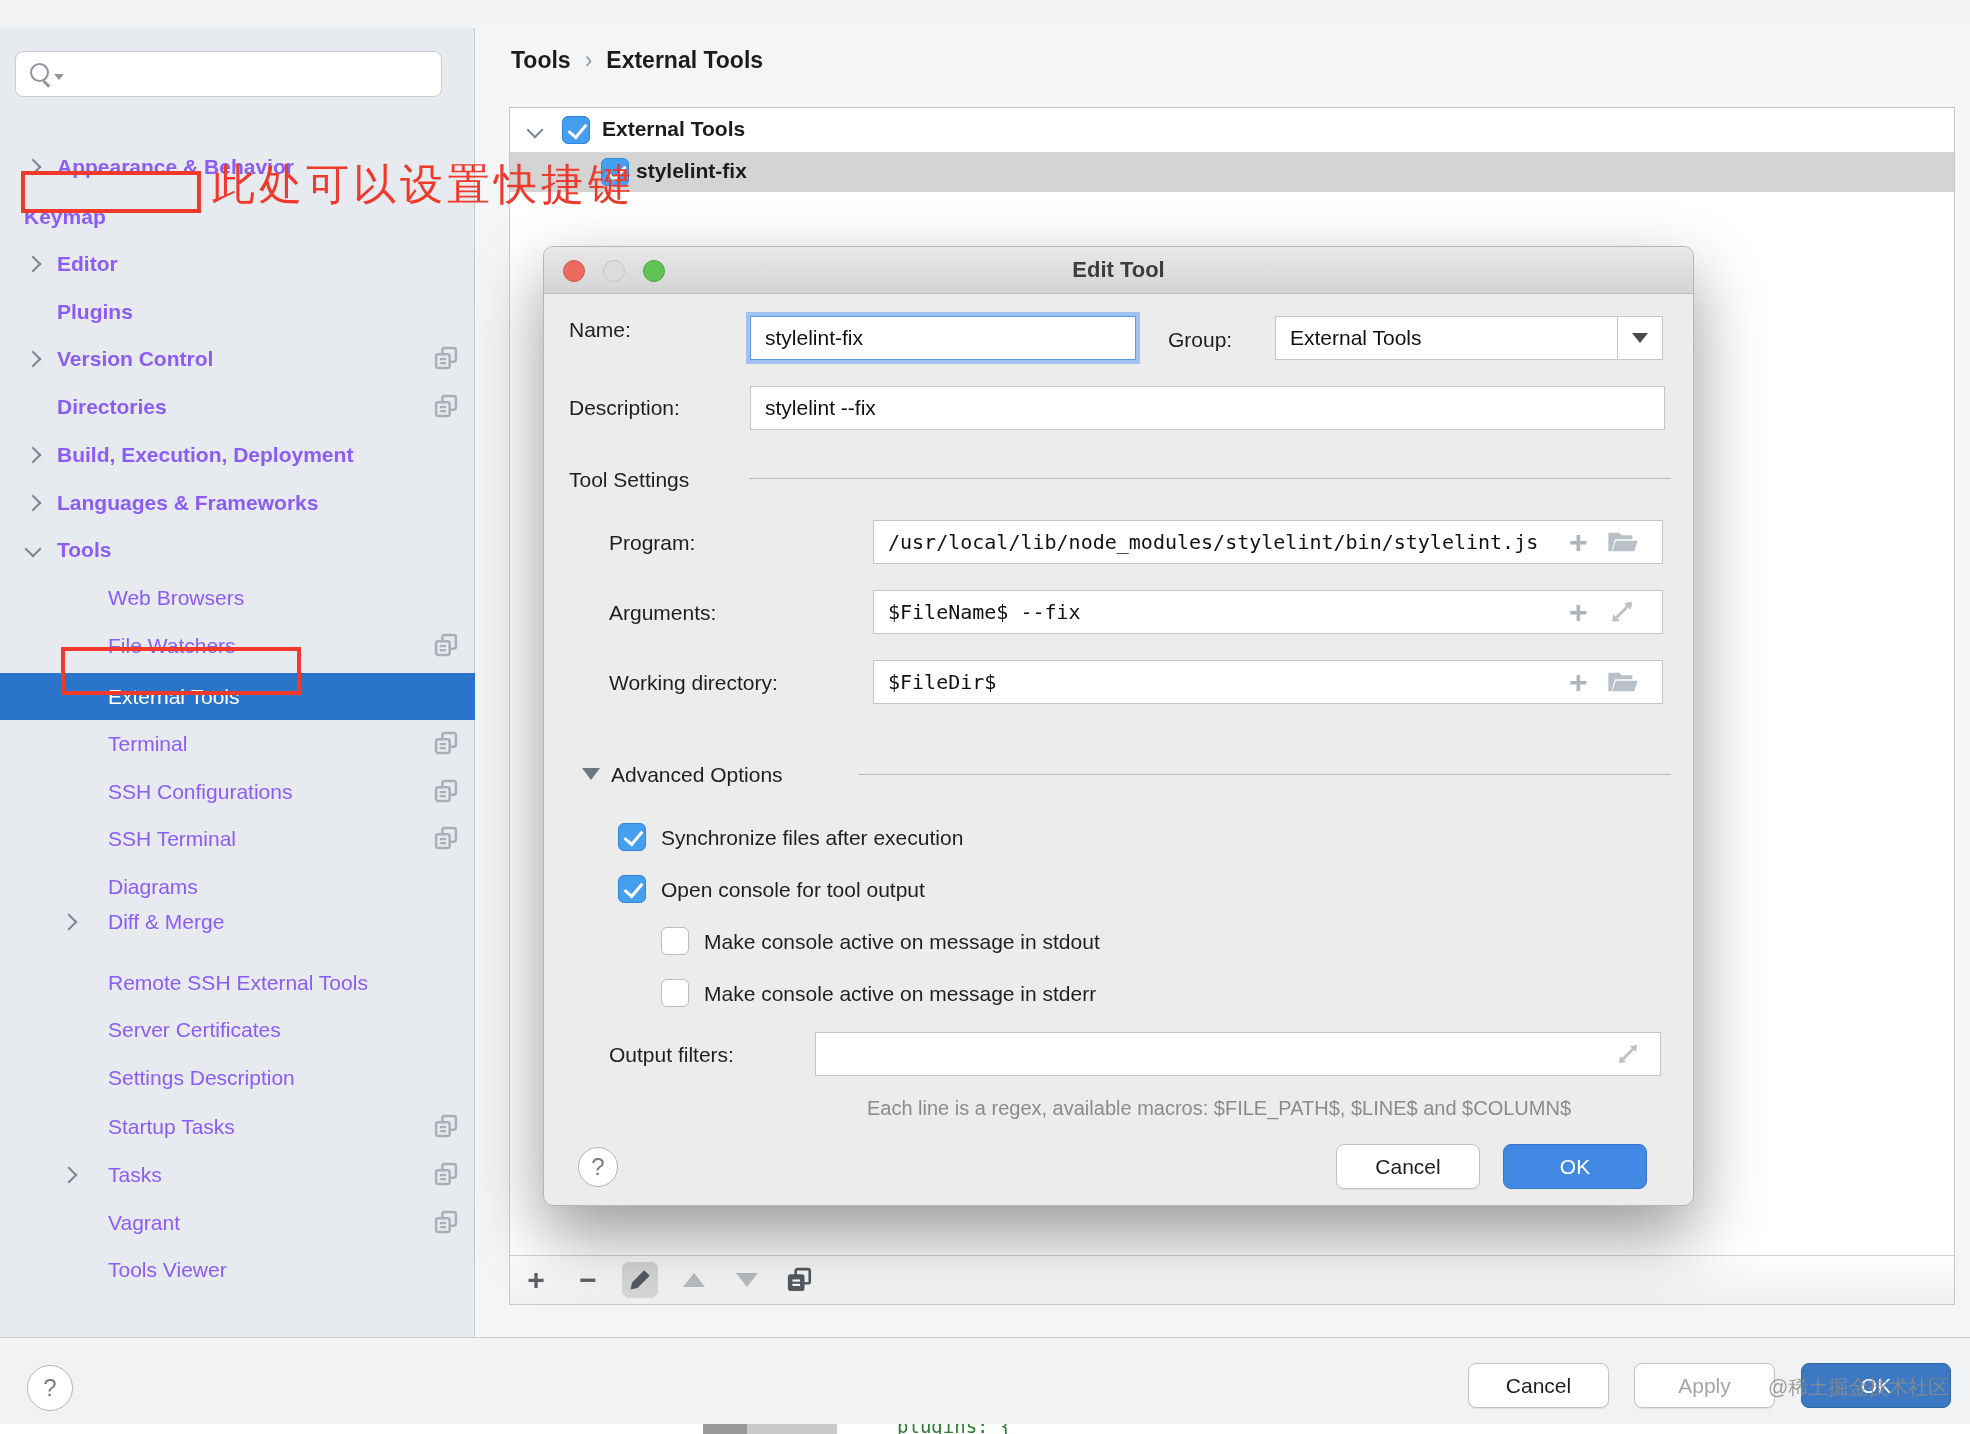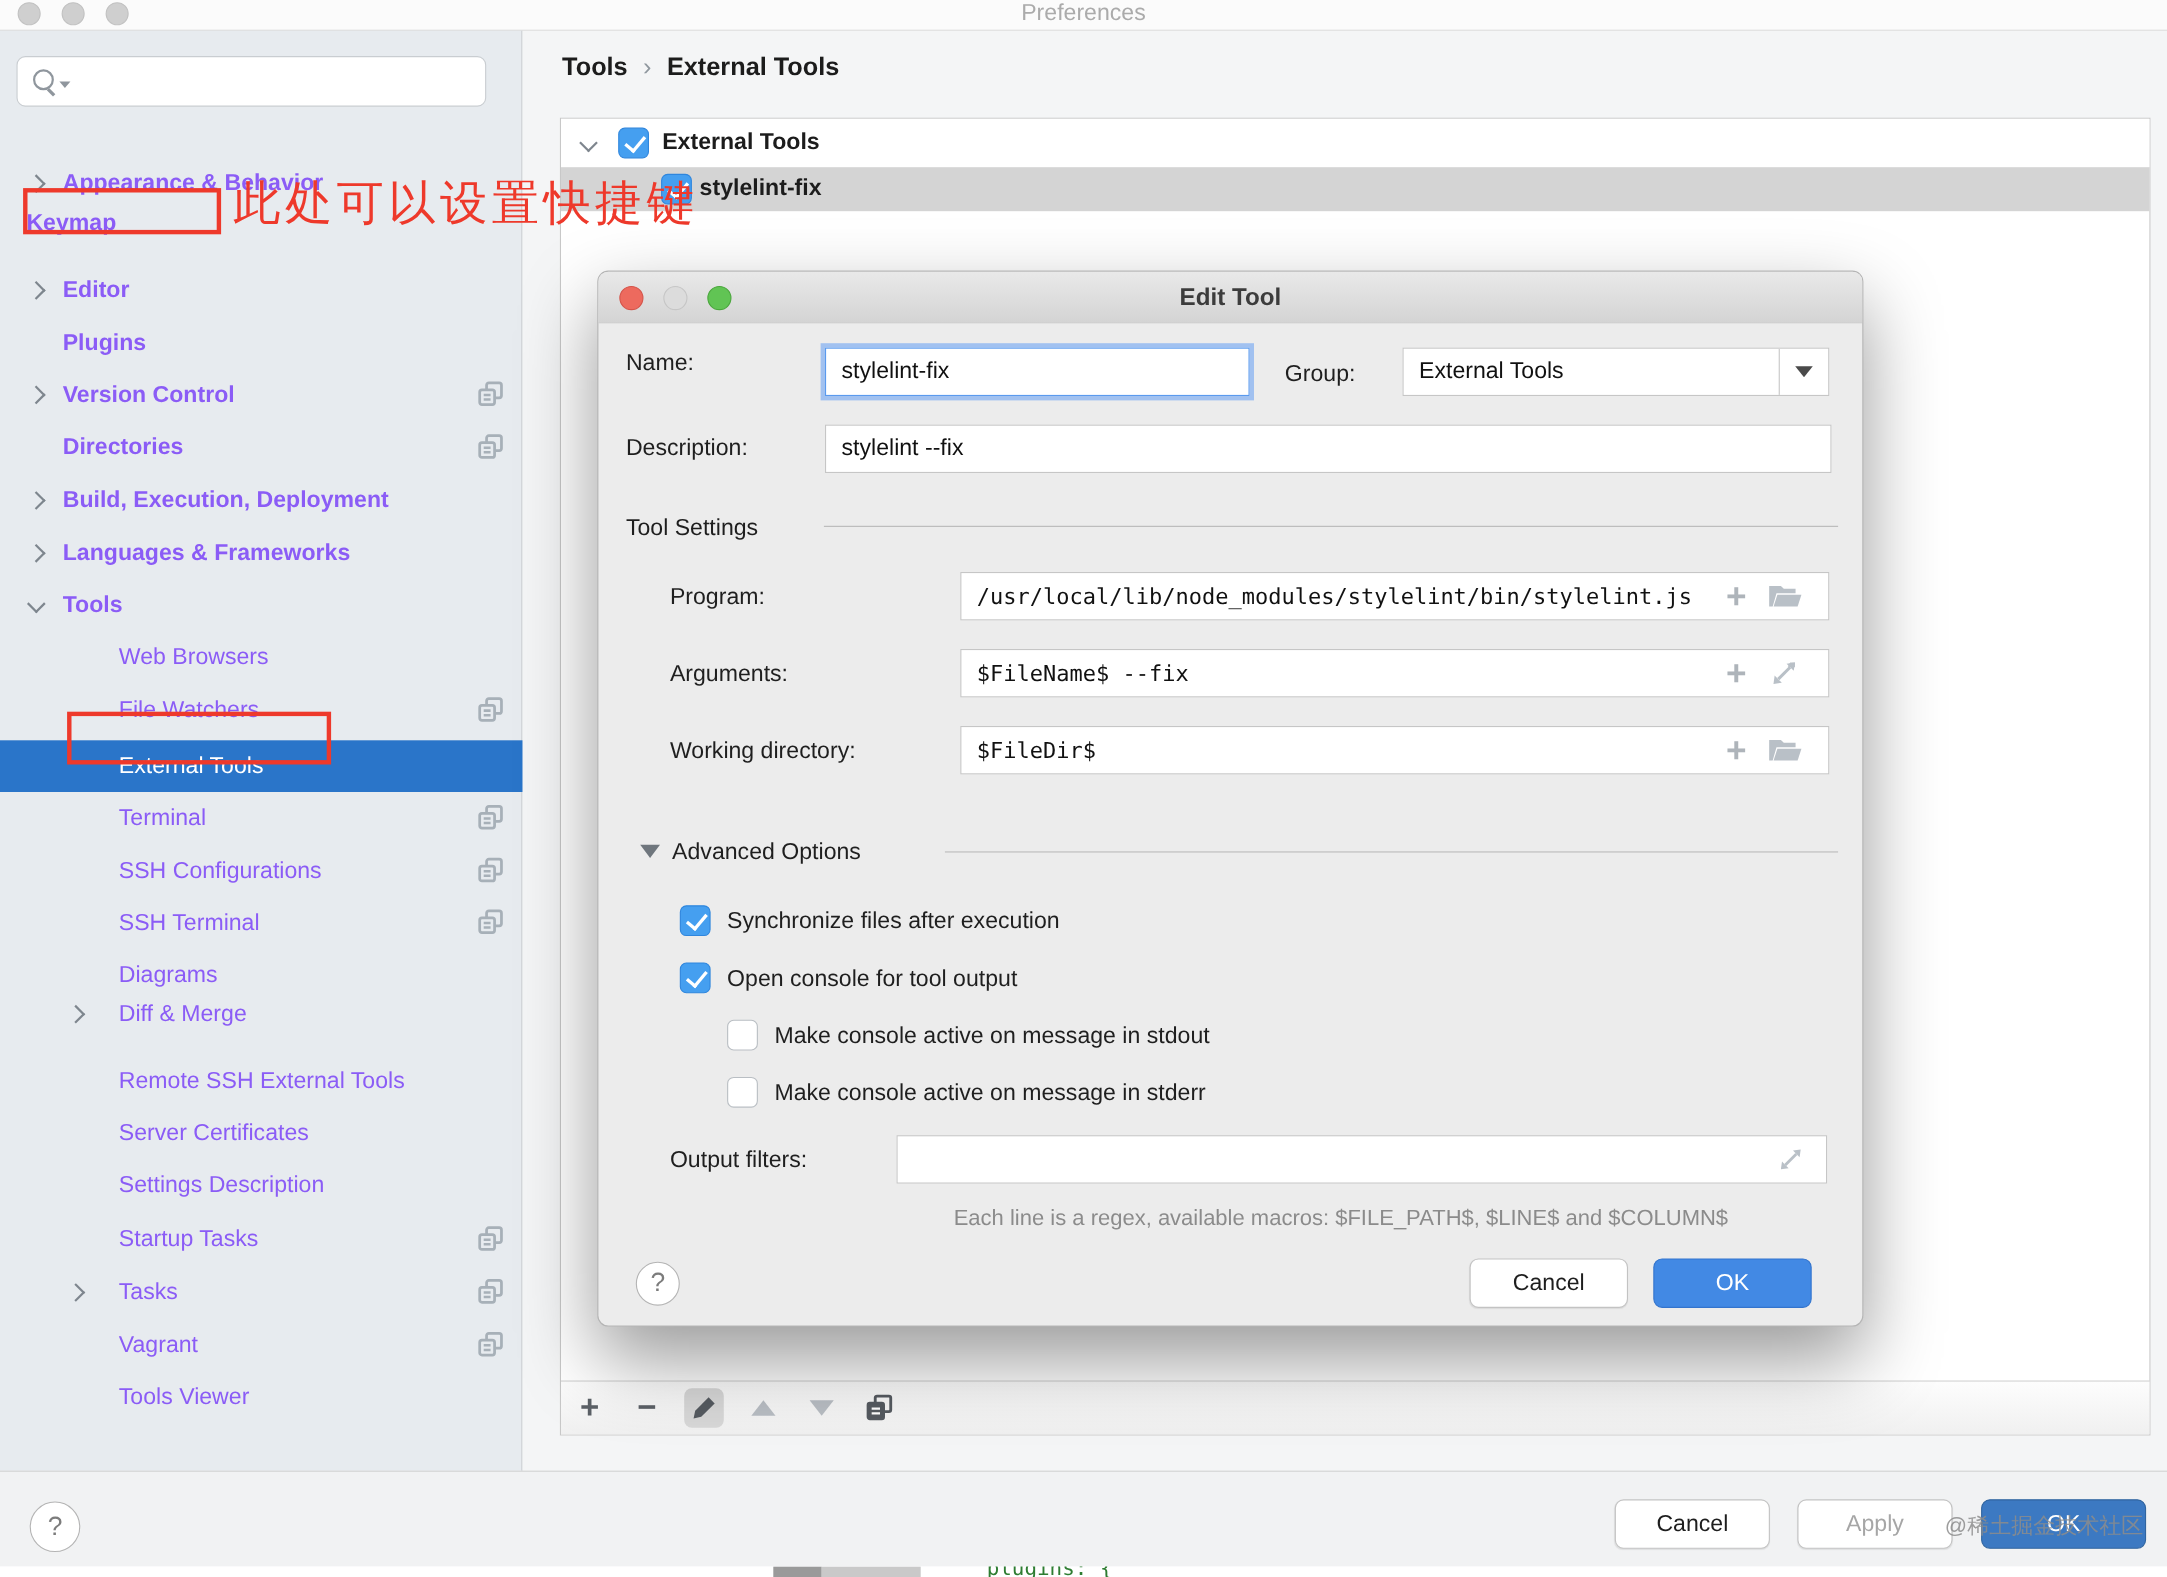--- a/index.html
+++ b/index.html
@@ -97,39 +97,33 @@
   .footer{left:0;top:1338px;width:1970px;height:86px;background:#f1f2f3;}
   .bstrip{left:0;top:1424px;width:1970px;height:10px;background:#ffffff;overflow:hidden;}
   .watermark{position:absolute;left:1768px;top:1374px;z-index:60;font-size:20px;color:rgba(140,140,140,.85);white-space:nowrap;}
   .codefrag{position:absolute;left:897px;top:-9px;font-family:"DejaVu Sans Mono",monospace;font-size:19px;color:#2e7d32;}
 </style>
 </head>
 <body>
 
 <div id="app">
 
-  <div class="abs titlebar">
-    <div class="tl" style="left:16px;"></div>
-    <div class="tl" style="left:56px;"></div>
-    <div class="tl" style="left:96px;"></div>
-    <div class="win-title">Preferences</div>
-  </div>
 
   <div class="abs sidebar">
     <div class="searchbox">
       <span class="mag"></span>
       <span class="mag-drop"></span>
       <input value="" style="">
     </div>
 
     <div class="srow bold i1" style="top:116px;">
       <span class="chev r" style="left:27px;"></span>
       <span class="lbl">Appearance &amp; Behavior</span>
     </div>
-    <div class="srow bold i1" style="top:152px;padding-left:24px;">
+    <div class="srow bold i1" style="top:166px;padding-left:24px;">
       <span class="lbl">Keymap</span>
     </div>
     <div class="srow bold i1" style="top:261px;">
       <span class="lbl">Plugins</span>
     </div>
     <div class="srow bold i1" style="top:213px;">
       <span class="chev r" style="left:27px;"></span>
       <span class="lbl">Editor</span>
     </div>
     <div class="srow bold i1" style="top:308px;">

